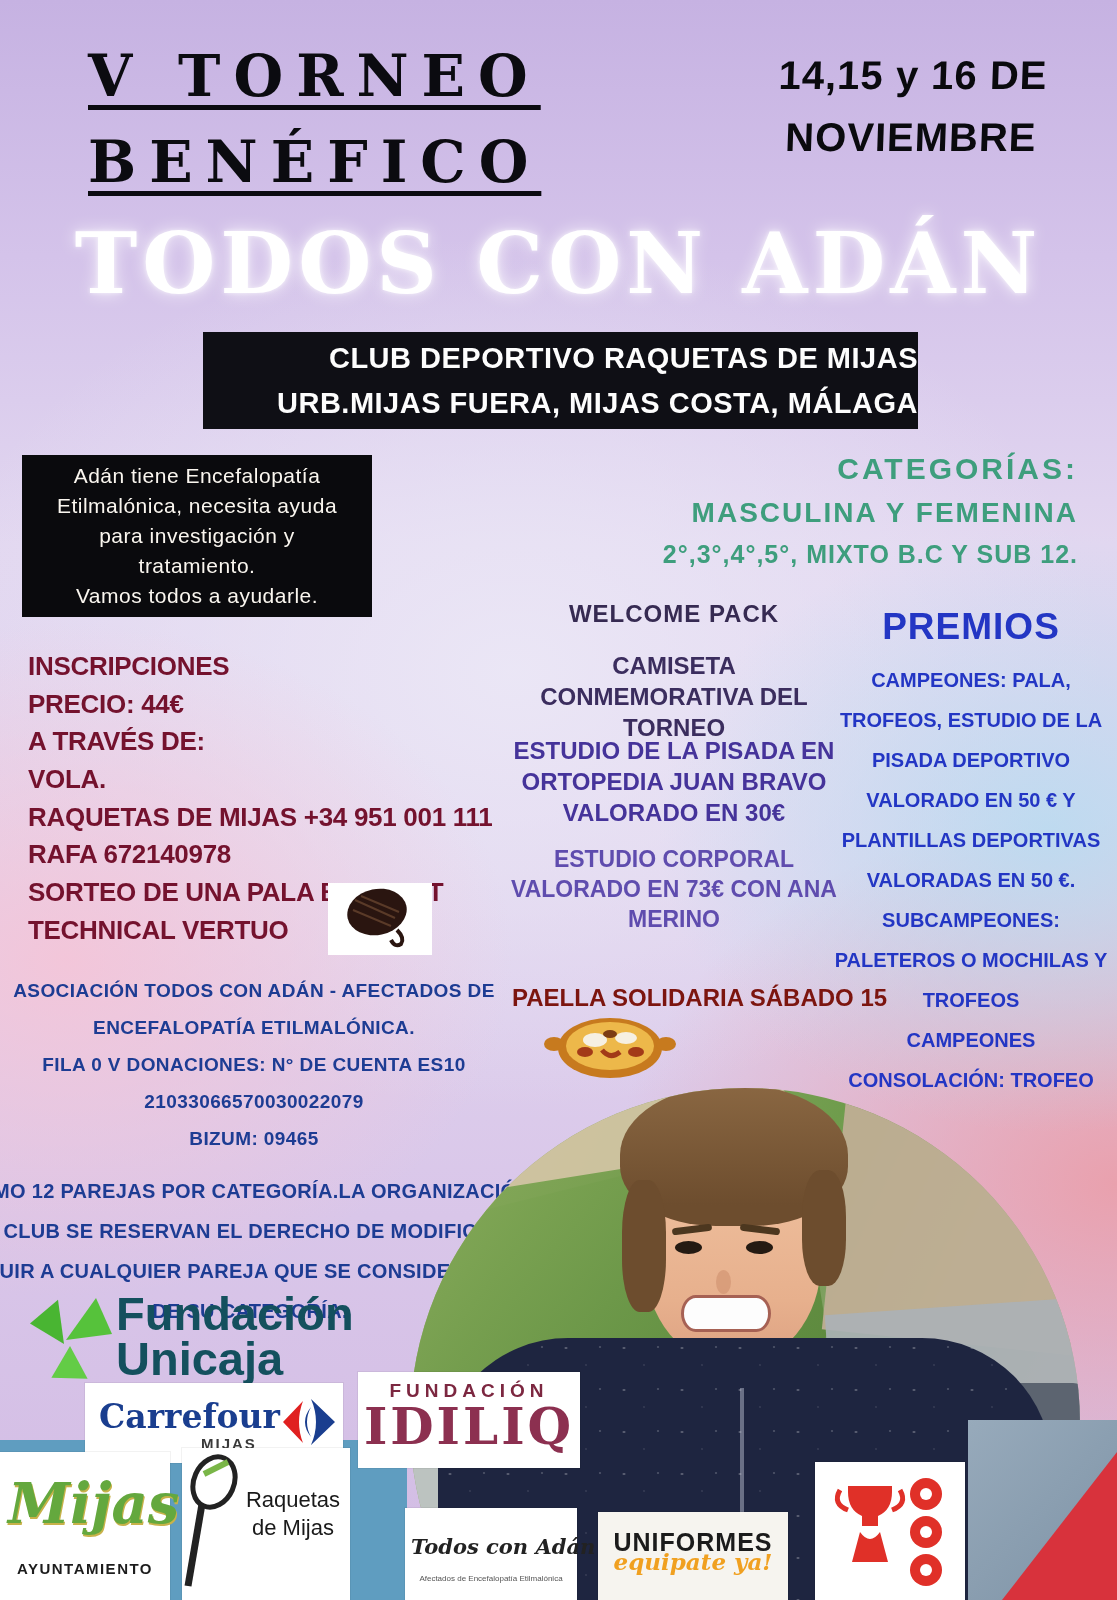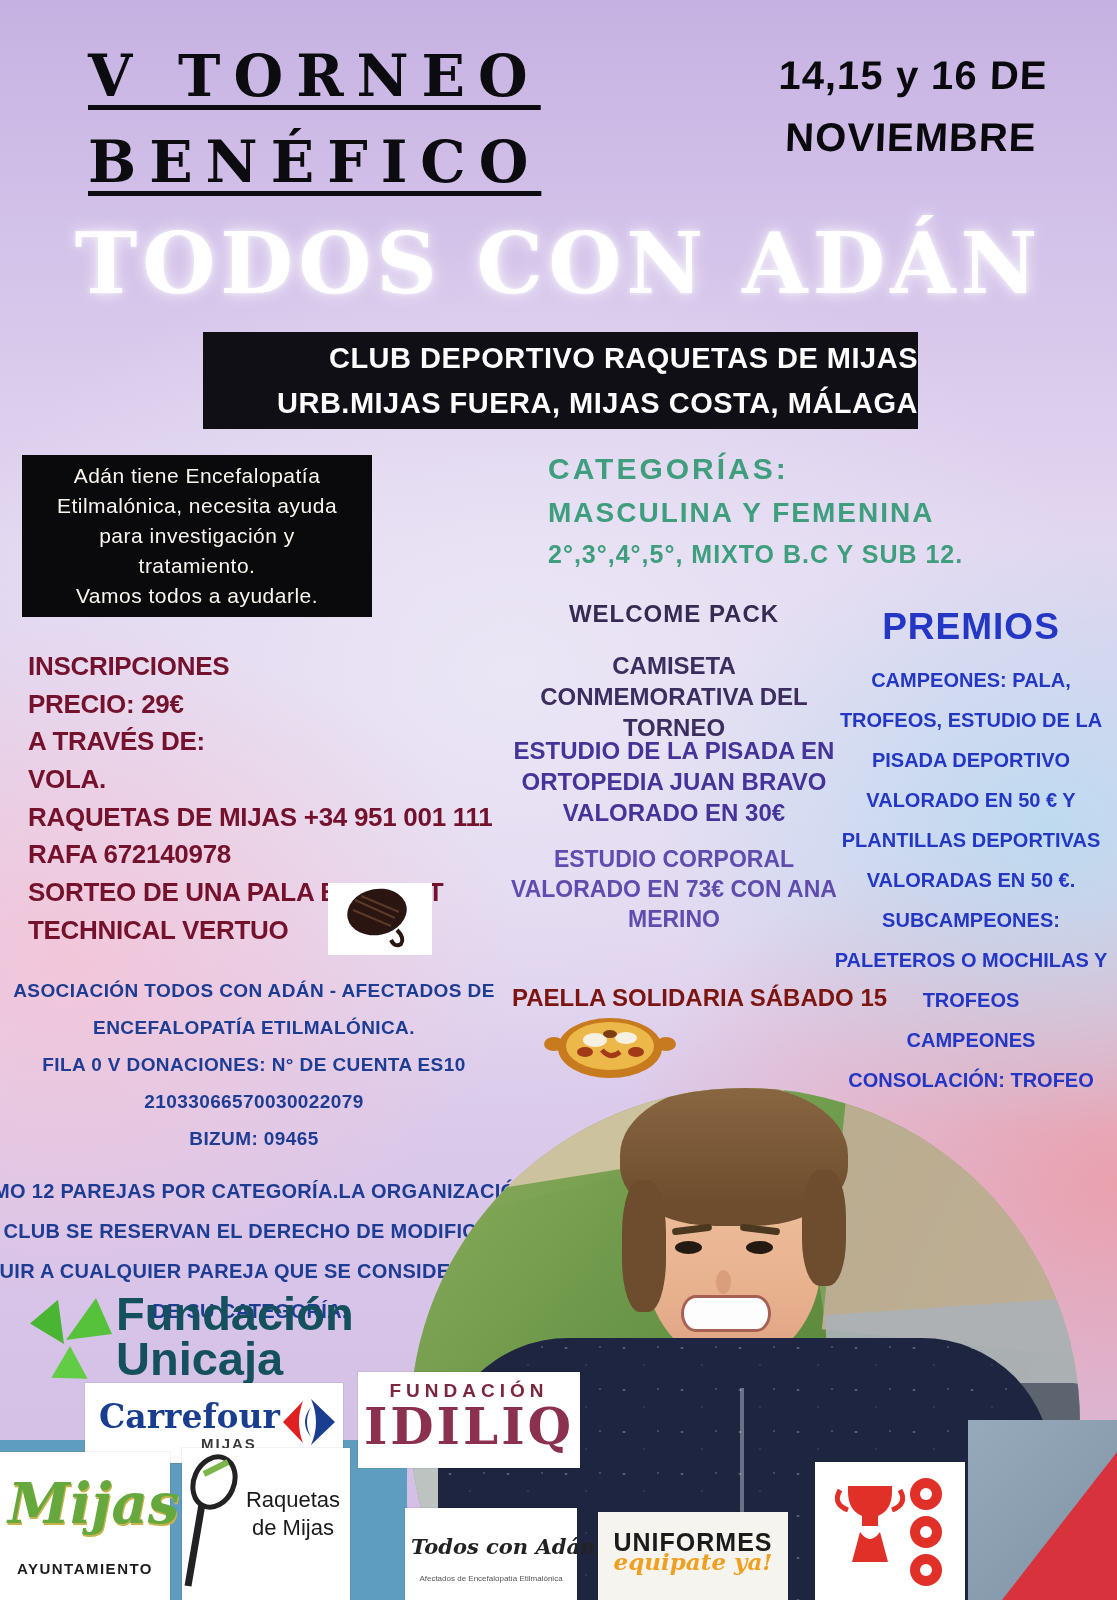--- a/index.html
+++ b/index.html
@@ -32,21 +32,21 @@
   .venue{left:203px;top:332px;width:715px;height:97px;background:#0f0f15;color:#fdfdfd;
     display:flex;flex-direction:column;justify-content:center;text-align:right;
     font-weight:800;font-size:29px;letter-spacing:.5px;line-height:1.55;}
 
   
   .about{left:22px;top:455px;width:350px;height:162px;background:#0a0a0d;color:#faf6ef;
     display:flex;flex-direction:column;justify-content:center;text-align:center;
     font-size:21px;font-weight:500;line-height:1.42;letter-spacing:.5px;}
 
   
-  .cat{left:548px;width:550px;color:#3e9e7d;font-weight:800;text-align:left;}
+  .cat{left:528px;width:550px;color:#3e9e7d;font-weight:800;text-align:right;}
   .cat-title{top:452px;font-size:30px;letter-spacing:3px;}
   .cat-l1{top:497px;font-size:28px;letter-spacing:2px;}
   .cat-l2{top:540px;font-size:25px;letter-spacing:1px;}
 
   
   .insc{left:28px;top:648px;width:540px;color:#74122e;font-weight:800;font-size:26px;
     letter-spacing:-0.3px;line-height:1.45;}
   .insc div{white-space:nowrap;}
   .pala-box{left:328px;top:883px;width:104px;height:72px;background:#fff;display:flex;
     align-items:center;justify-content:center;}
@@ -181,21 +181,21 @@
     <div>tratamiento.</div>
     <div>Vamos todos a ayudarle.</div>
   </div>
 
   <div class="abs cat cat-title nw">CATEGORÍAS:</div>
   <div class="abs cat cat-l1 nw">MASCULINA Y FEMENINA</div>
   <div class="abs cat cat-l2 nw">2°,3°,4°,5°, MIXTO B.C  Y SUB 12.</div>
 
   <div class="abs insc">
     <div>INSCRIPCIONES</div>
-    <div>PRECIO: 29€</div>
+    <div>PRECIO: 44€</div>
     <div>A TRAVÉS DE:</div>
     <div>VOLA.</div>
     <div>RAQUETAS DE MIJAS +34 951 001 111</div>
     <div>RAFA 672140978</div>
     <div>SORTEO DE UNA PALA BABOLAT</div>
     <div>TECHNICAL VERTUO</div>
   </div>
   <div class="abs pala-box">
     <svg width="86" height="62" viewBox="0 0 86 62">
       <ellipse cx="40" cy="24" rx="30" ry="23" fill="#2a1510" transform="rotate(-12 40 24)"></ellipse>

